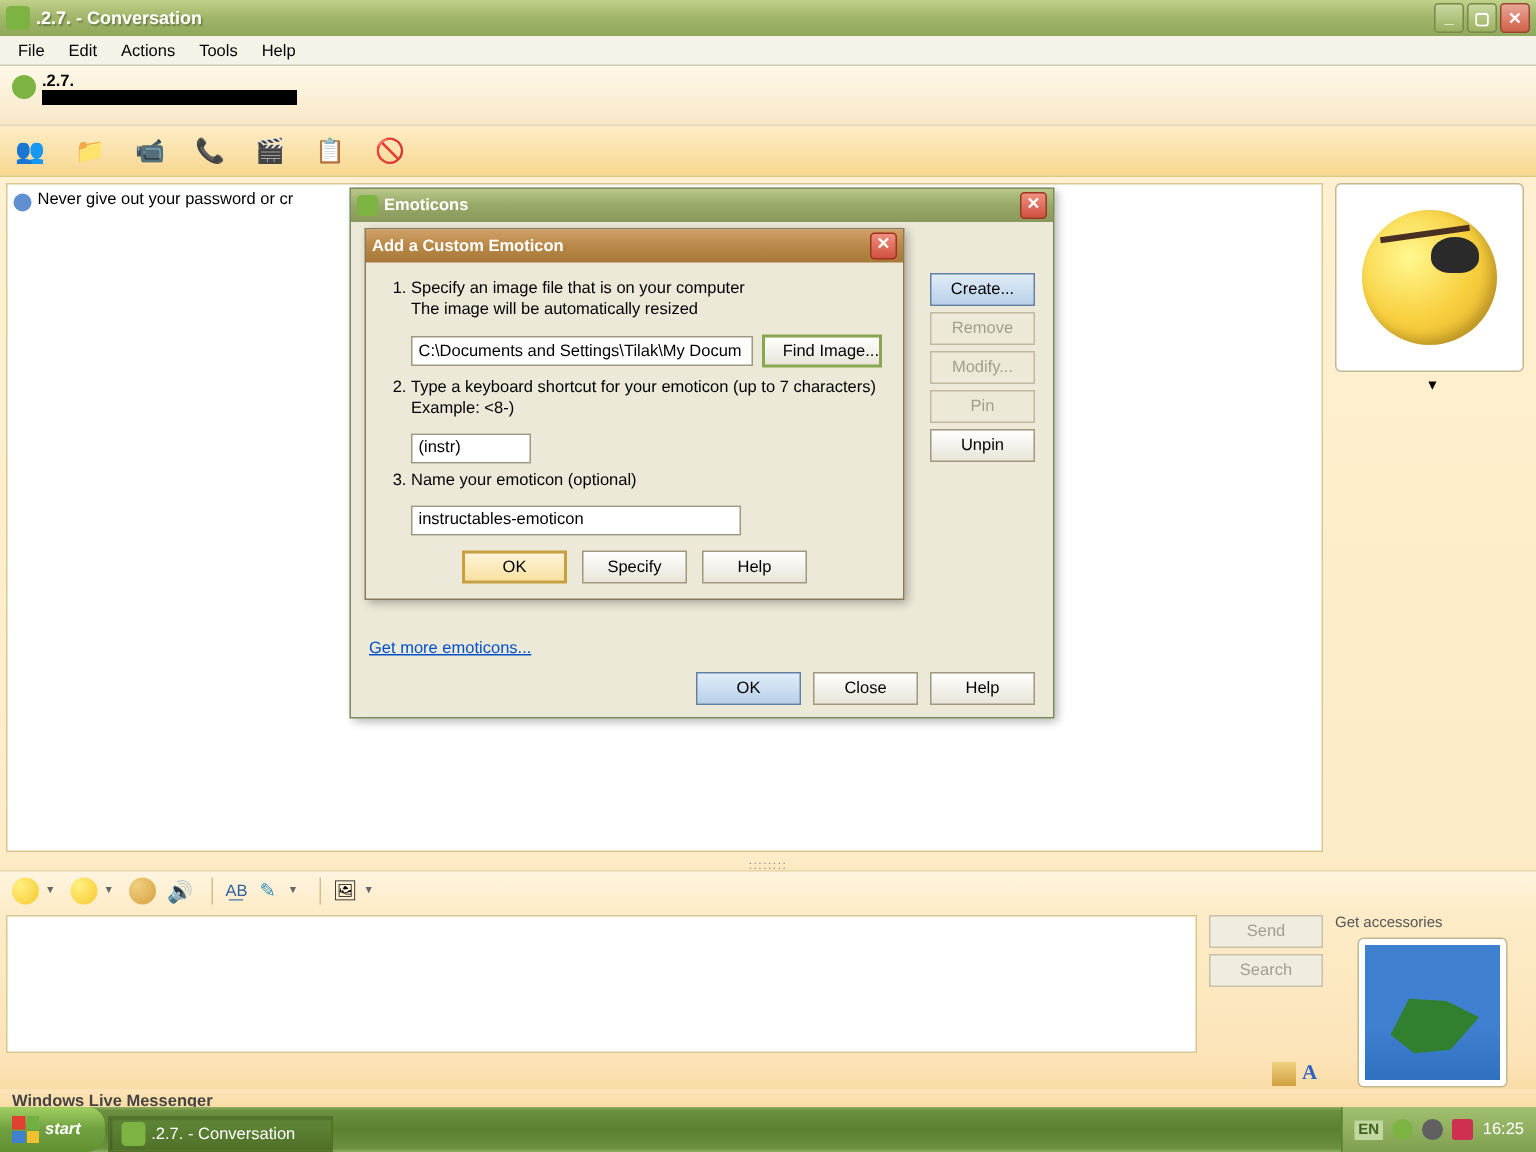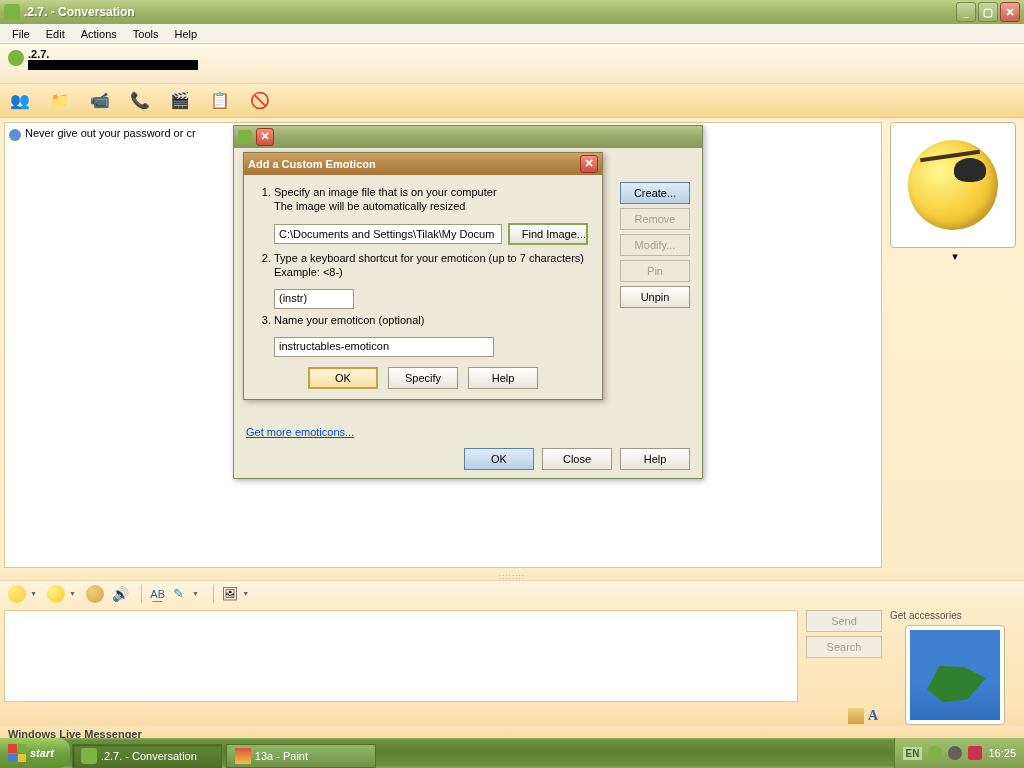--- a/index.html
+++ b/index.html
@@ -198,20 +198,21 @@
 <div class="input-footer">
   <div class="footer-icon" style="background:linear-gradient(#f0d080,#d0a040)"></div>
   <div class="footer-icon" style="color:#3060c0;font-size:14px;font-weight:bold;font-family:serif">A</div>
 </div>
 
 <div class="branding">Windows Live Messenger</div>
 
 <div class="dlg dlg-emoticons">
   <div class="dlg-title">
     <div class="dlg-title-icon"></div>
+    <div class="dlg-title-text">Emoticons</div>
     <div class="dlg-close">✕</div>
   </div>
   <div class="dlg-body" style="height:330px;position:relative">
     <div class="side-btns">
       <div class="side-btn primary">Create...</div>
       <div class="side-btn disabled">Remove</div>
       <div class="side-btn disabled">Modify...</div>
       <div class="side-btn disabled">Pin</div>
       <div class="side-btn">Unpin</div>
     </div>
@@ -268,24 +269,20 @@
         <span></span>
         <span></span>
         <span></span>
       </div>
     <span>start</span>
   </div>
   <div class="task-item active">
     <div class="task-icon" style="background:#7cb342;border-radius:3px"></div>
     <span>.2.7. - Conversation</span>
   </div>
-  <div class="task-item">
-    <div class="task-icon" style="background:linear-gradient(#e05040,#f0c040)"></div>
-    <span>13a - Paint</span>
-  </div>
   <div class="tray">
     <span class="lang">EN</span>
     <div class="tray-icon" style="background:#7cb342;border-radius:50%"></div>
     <div class="tray-icon" style="background:#606060;border-radius:50%"></div>
     <div class="tray-icon" style="background:#d03050;border-radius:2px"></div>
     <span>16:25</span>
   </div>
 </div>
 
 </body></html>

